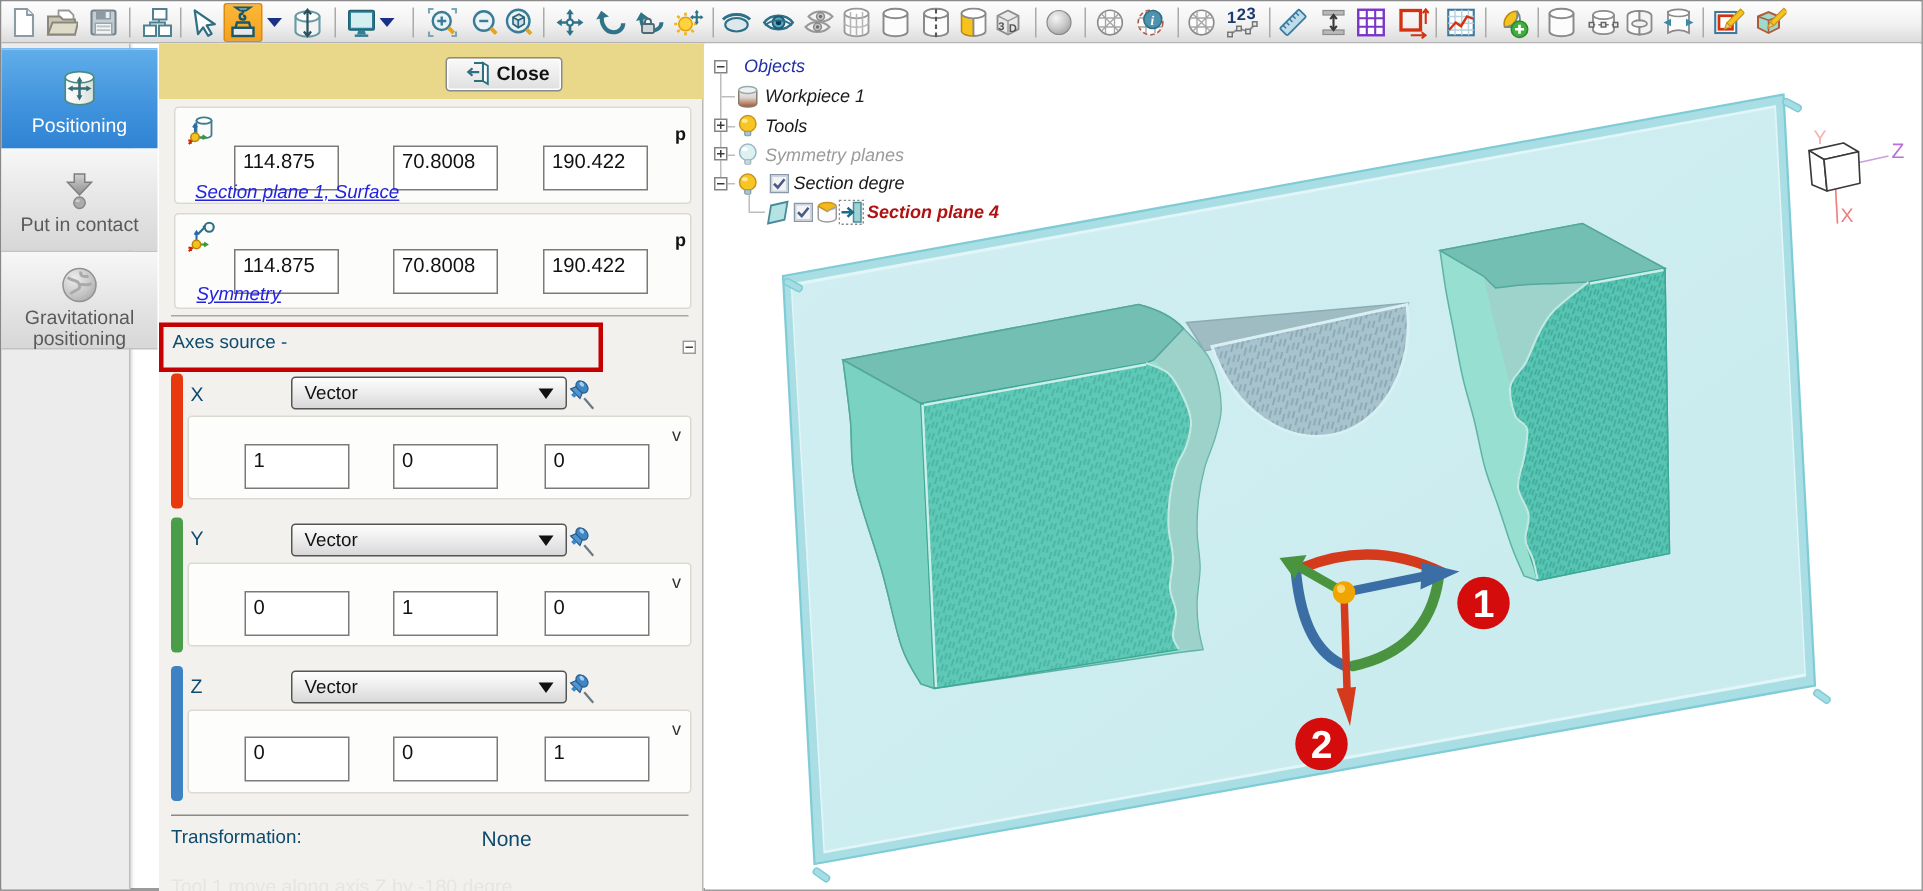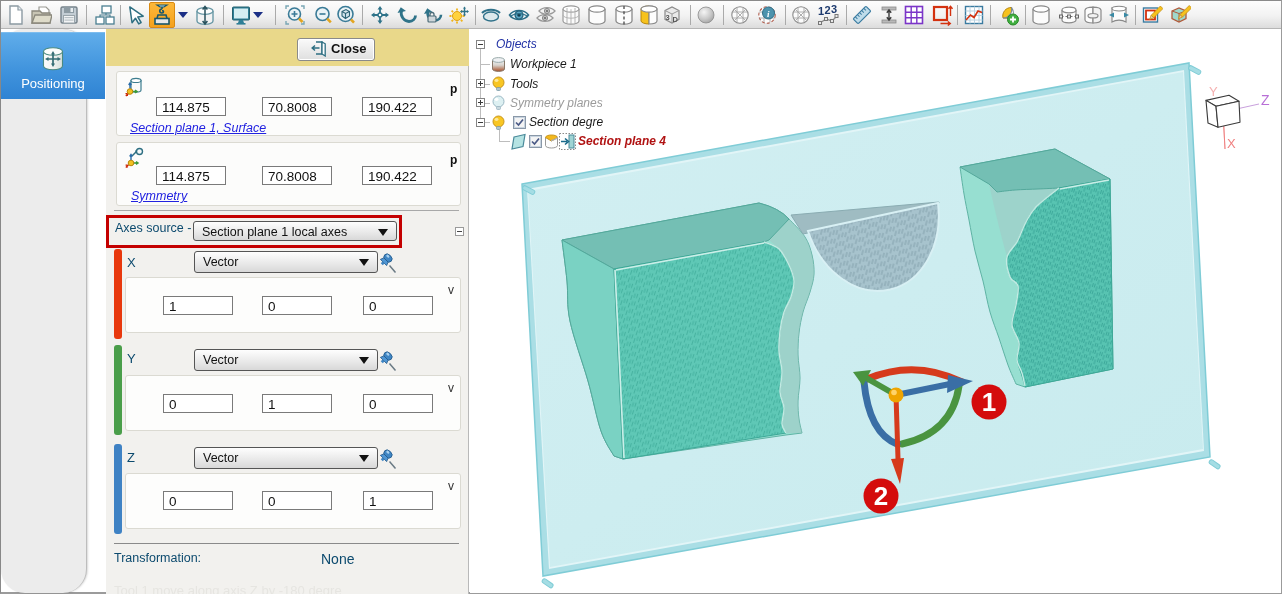--- a/index.html
+++ b/index.html
@@ -5,32 +5,32 @@
 * { margin:0; padding:0; box-sizing:border-box; }
 html,body { width:1282px; height:594px; overflow:hidden; font-family:"Liberation Sans", sans-serif; background:#fff; }
 #win { position:absolute; left:0; top:0; width:1282px; height:594px; border:1px solid #8a8a8a; border-right:2px solid #9b9b9b; border-bottom:2px solid #9b9b9b; }
 
 #toolbar { position:absolute; left:0; top:0; width:1280px; height:28px; background:linear-gradient(#fdfdfd,#f2f2f2 55%,#dcdcdc); border-bottom:1px solid #b5b5b5; }
 .ti { position:absolute; top:3px; width:22px; height:22px; }
 .tsep { position:absolute; top:4px; width:1px; height:20px; background:#aaa; }
 .tarr { position:absolute; top:11px; width:0; height:0; border-left:5.5px solid transparent; border-right:5.5px solid transparent; border-top:6px solid #1b2f86; }
 #tbact { position:absolute; left:148px; top:1px; width:26px; height:26px; background:linear-gradient(#fcb83a,#f5a11d); border:1px solid #d98a12; border-radius:2px; }
 
-#sidebar { position:absolute; left:0; top:28px; width:86px; height:564px; background:#ececec; border-right:1px solid #bdbdbd; box-shadow:1px 0 2px rgba(0,0,0,.15);border-radius:24px; }
+#sidebar { position:absolute; left:0; top:28px; width:86px; height:564px; background:#ececec; border-right:1px solid #bdbdbd; box-shadow:1px 0 2px rgba(0,0,0,.15); }
 .sbtn { position:absolute; left:0; width:104px; text-align:center; color:#5a5a5a; font-size:13px; }
 #sb1 { top:3px; height:67px; background:linear-gradient(#60adea,#4194dd 55%,#2f83d3); color:#fff; border-top:1px solid #7cbcee; }
 #sb2 { top:70px; height:69px; background:linear-gradient(#f7f7f7,#e3e3e3 60%,#d7d7d7); border-bottom:1px solid #c2c2c2;}
 #sb3 { top:139px; height:65px; background:linear-gradient(#f7f7f7,#e3e3e3 60%,#d7d7d7); border-bottom:1px solid #c2c2c2;}
 .sbtn svg { display:block; margin:0 auto; }
 
 #panel { position:absolute; left:105px; top:28px; width:363px; height:566px; background:#f2f1ee; border-right:1px solid #b9b9b9; }
 #ybar { position:absolute; left:0; top:0; width:363px; height:37px; background:#e9d88a; }
 #closebtn { position:absolute; left:145px; top:9px; width:78px; height:23px; background:linear-gradient(#fafafa,#eee 45%,#dfdfdf); border:1px solid #8a8a8a; border-radius:3px; box-shadow:inset 0 0 0 1px #fff; font-size:13px; font-weight:700; color:#111; text-align:left;margin-left:46px; }
 .wbox { position:absolute; left:10px; width:345px; background:#fcfcfb; border:1px solid #dbdad2; border-radius:3px; }
-.inp { position:absolute; width:70px; height:19px; background:#fff; border:1px solid #7a7a7a; font-size:13.5px; color:#111; padding:2px 0 0 5px; }
+.inp { position:absolute; width:70px; height:30px; background:#fff; border:1px solid #7a7a7a; font-size:13.5px; color:#111; padding:2px 0 0 5px; }
 .plab { position:absolute; left:333px; font-size:12px; font-weight:700; color:#111; }
 .vlab { position:absolute; left:322px; font-size:12px; color:#333; }
 .blink { position:absolute; font-size:12.5px; color:#2222e0; text-decoration:underline;font-style:italic; }
 .ddown { position:absolute; width:184px; height:22px; background:linear-gradient(#fefefe,#e8e8e8 60%,#d8d8d8); border:1px solid #555; border-radius:3px; font-size:12.5px; color:#111; padding:3px 0 0 8px; }
 .ddown:after { content:""; position:absolute; right:8px; top:7px; border-left:5.5px solid transparent; border-right:5.5px solid transparent; border-top:7px solid #111; }
 .axbar { position:absolute; left:8px; width:8px; height:90px; border-radius:3px; }
 .axlab { position:absolute; left:21px; font-size:13px; color:#0c4a6e; }
 #redbox { position:absolute; left:0px; top:186px; width:296px; height:33px; border:3px solid #c40000; }
 .minus { position:absolute; left:349px; width:9px; height:9px; border:1px solid #9a9a9a; background:#fff; }
 .minus:after { content:""; position:absolute; left:1px; top:3px; width:5px; height:1px; background:#444; }
@@ -424,20 +424,48 @@
           </defs>
       <path d="M5.5 7.5 L5.5 22 A9.5 3.8 0 0 0 24.5 22 L24.5 7.5" fill="url(#pcyl)" stroke="#4b8a80" stroke-width="1.1"></path>
       <ellipse cx="15" cy="7.5" rx="9.5" ry="3.8" fill="#fbfdfc" stroke="#4b8a80" stroke-width="1.1"></ellipse>
       <g stroke="#346d74" stroke-width="1.7" fill="#346d74">
         <path d="M15 9.5 L15 20.5 M9.5 15 L20.5 15" fill="none"></path>
         <path d="M13 10.5 L15 7 L17 10.5 Z M13 19.5 L15 23 L17 19.5 Z M10.5 13 L7 15 L10.5 17 Z M19.5 13 L23 15 L19.5 17 Z" stroke="none"></path>
       </g>
     </svg>
     <div style="margin-top:2px">Positioning</div>
   </div>
+  <div class="sbtn" id="sb2">
+    <svg width="26" height="28" viewBox="0 0 26 28" style="margin-top:14px">
+      <defs>
+            <linearGradient id="arrg" x1="0" y1="0" x2="0" y2="1">
+              <stop offset="0" stop-color="#d0d0d0"></stop>
+              <stop offset="1" stop-color="#8f8f8f"></stop>
+            </linearGradient>
+          </defs>
+      <path d="M9.5 3 L16.5 3 L16.5 8.5 L21 8.5 L13 17 L5 8.5 L9.5 8.5 Z" fill="url(#arrg)" stroke="#7f7f7f"></path>
+      <circle cx="13" cy="22.2" r="3.8" fill="#ababab" stroke="#878787"></circle>
+      <ellipse cx="11.8" cy="20.9" rx="1.4" ry="1" fill="#cfcfcf"></ellipse>
+    </svg>
+    <div style="margin-top:1px">Put in contact</div>
+  </div>
+  <div class="sbtn" id="sb3">
+    <svg width="26" height="26" viewBox="0 0 26 26" style="margin-top:9px">
+      <defs>
+            <radialGradient id="glb" cx=".35" cy=".3" r=".9">
+              <stop offset="0" stop-color="#ededed"></stop>
+              <stop offset=".6" stop-color="#c4c4c4"></stop>
+              <stop offset="1" stop-color="#9e9e9e"></stop>
+            </radialGradient>
+          </defs>
+      <circle cx="13" cy="13" r="11" fill="url(#glb)" stroke="#919191"></circle>
+      <path d="M5 8 C9 11 12 9 13 13 C14 17 9 16 7 19 M13 13 C16 12 18 14 21 12 M14 4 C13 7 16 8 19 7" fill="none" stroke="#aaa" stroke-width="2"></path>
+    </svg>
+    <div style="margin-top:2px; line-height:14px">Gravitational<br>positioning</div>
+  </div>
 </div>
 <div id="panel">
   <div id="ybar"></div>
   <div id="closebtn"><svg width="18" height="18" viewBox="0 0 18 18" style="vertical-align:-4px;margin:0 4px 0 11px">
           <path d="M7 3 L13 3 L13 15 L7 15" fill="none" stroke="#2e6f82" stroke-width="1.4"></path>
           <path d="M13 3 L16.2 4.8 L16.2 17 L13 15 Z" fill="#fff" stroke="#2e6f82" stroke-width="1.3"></path>
           <path d="M10.5 9 L3.5 9 M6 6.5 L3.2 9 L6 11.5" fill="none" stroke="#2e6f82" stroke-width="1.5"></path>
         </svg>Close</div>
 
   <div class="wbox" style="top:42px; height:65px">
@@ -468,21 +496,20 @@
     <span class="plab" style="top:10px">p</span>
     <div class="inp" style="left:39px; top:23px">114.875</div>
     <div class="inp" style="left:145px; top:23px">70.8008</div>
     <div class="inp" style="left:245px; top:23px">190.422</div>
     <div class="blink" style="left:14px; top:46px">Symmetry</div>
   </div>
 
   <div class="sepline" style="top:181px"></div>
   <div id="redbox"></div>
   <div class="axlab" style="left:9px; top:192px; font-size:12.5px">Axes source -</div>
-  <div class="ddown" style="left:87px; top:192px; width:204px; height:20px">Section plane 1 local axes</div>
   <div class="minus" style="top:198px"></div>
 
   <div class="axbar" style="background:#e8380d; top:220px"></div>
   <div class="axlab" style="top:226px">X</div>
   <div class="ddown" style="left:88px; top:222px">Vector</div>
   <svg width="22" height="22" viewBox="0 0 22 22" style="position:absolute;left:271px;top:223px">
         <path d="M12.5 13.5 L18.5 20.5" stroke="#6a7a84" stroke-width="1.5"></path>
         <g transform="rotate(45 9 8)">
           <ellipse cx="9" cy="5.2" rx="4.6" ry="3.4" fill="#3f86c4" stroke="#245a8a" stroke-width=".8"></ellipse>
           <ellipse cx="7.6" cy="4" rx="1.8" ry="1.2" fill="#a8d0ee"></ellipse>

